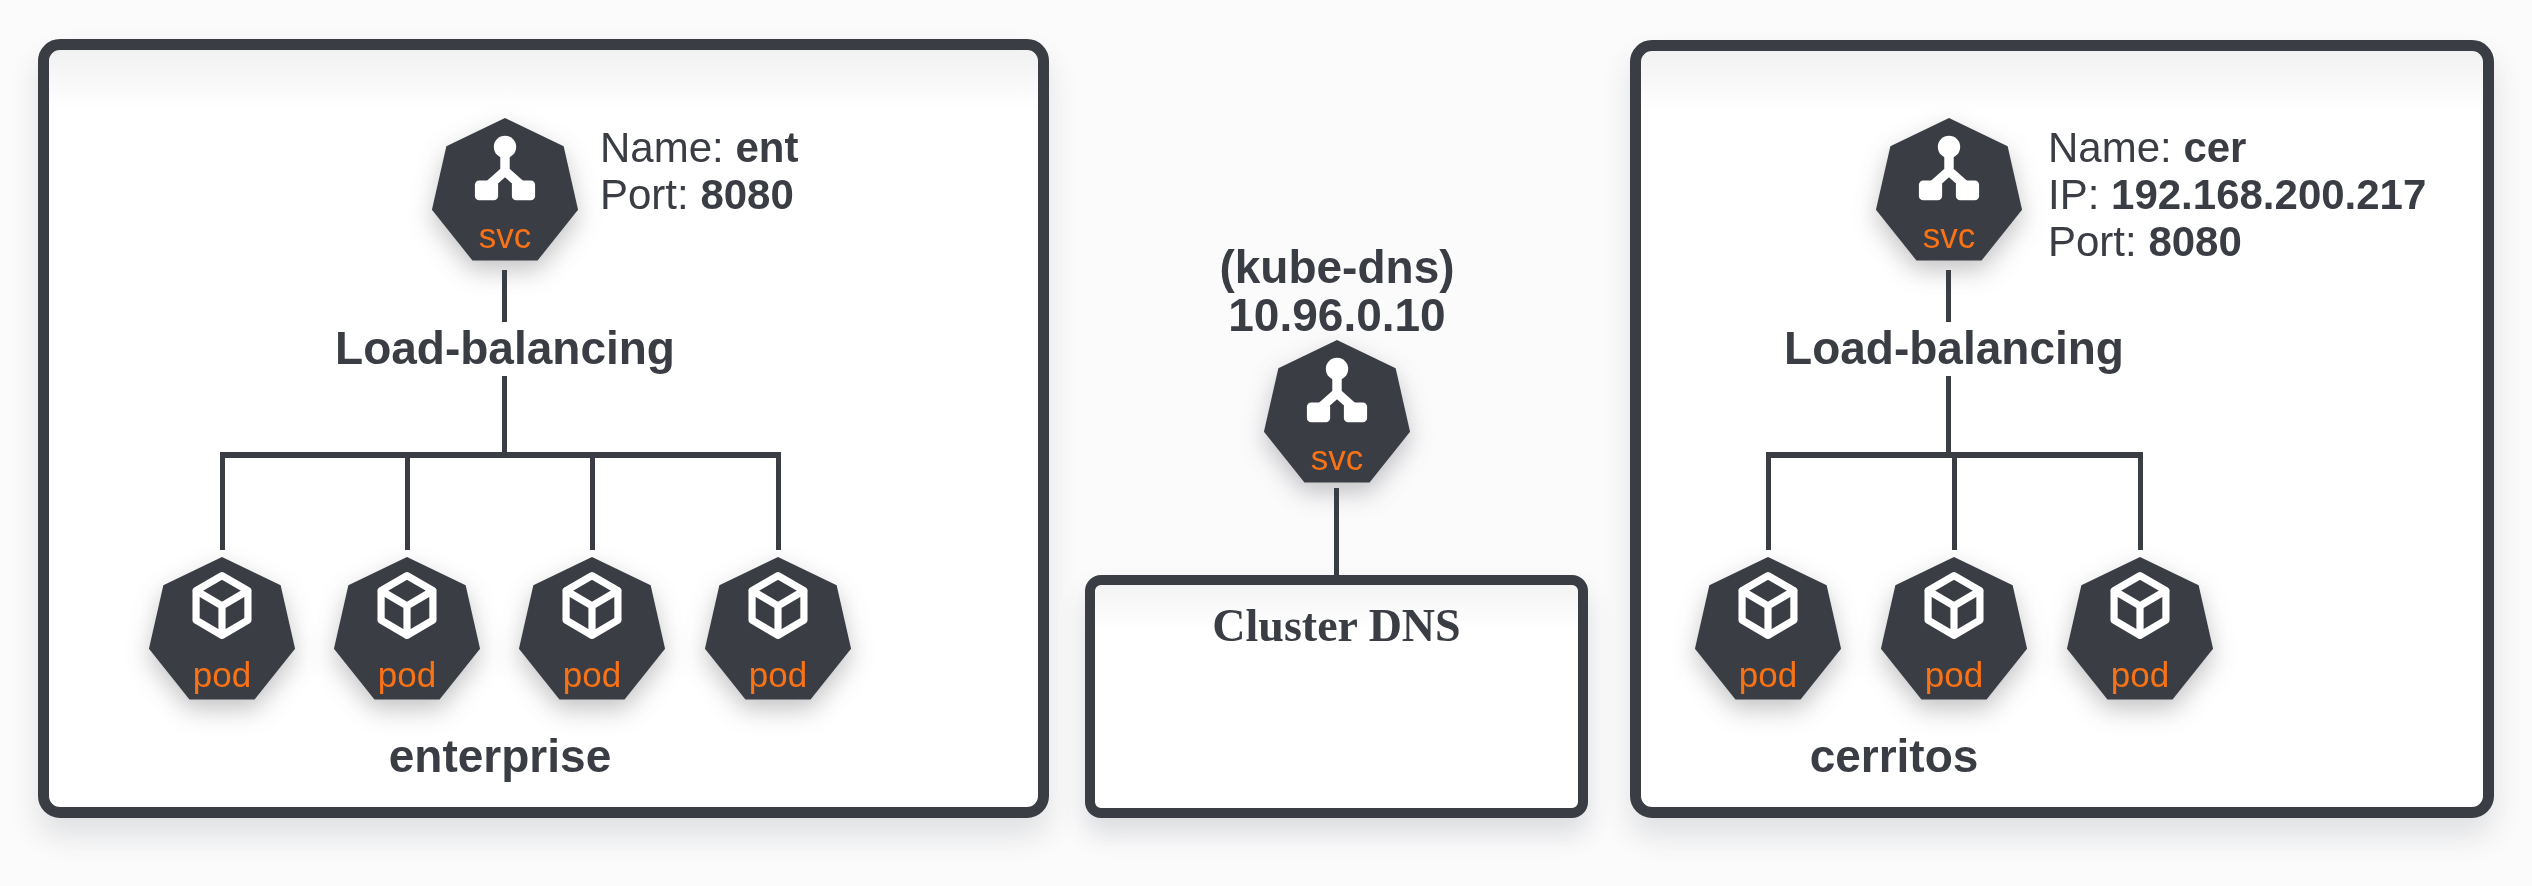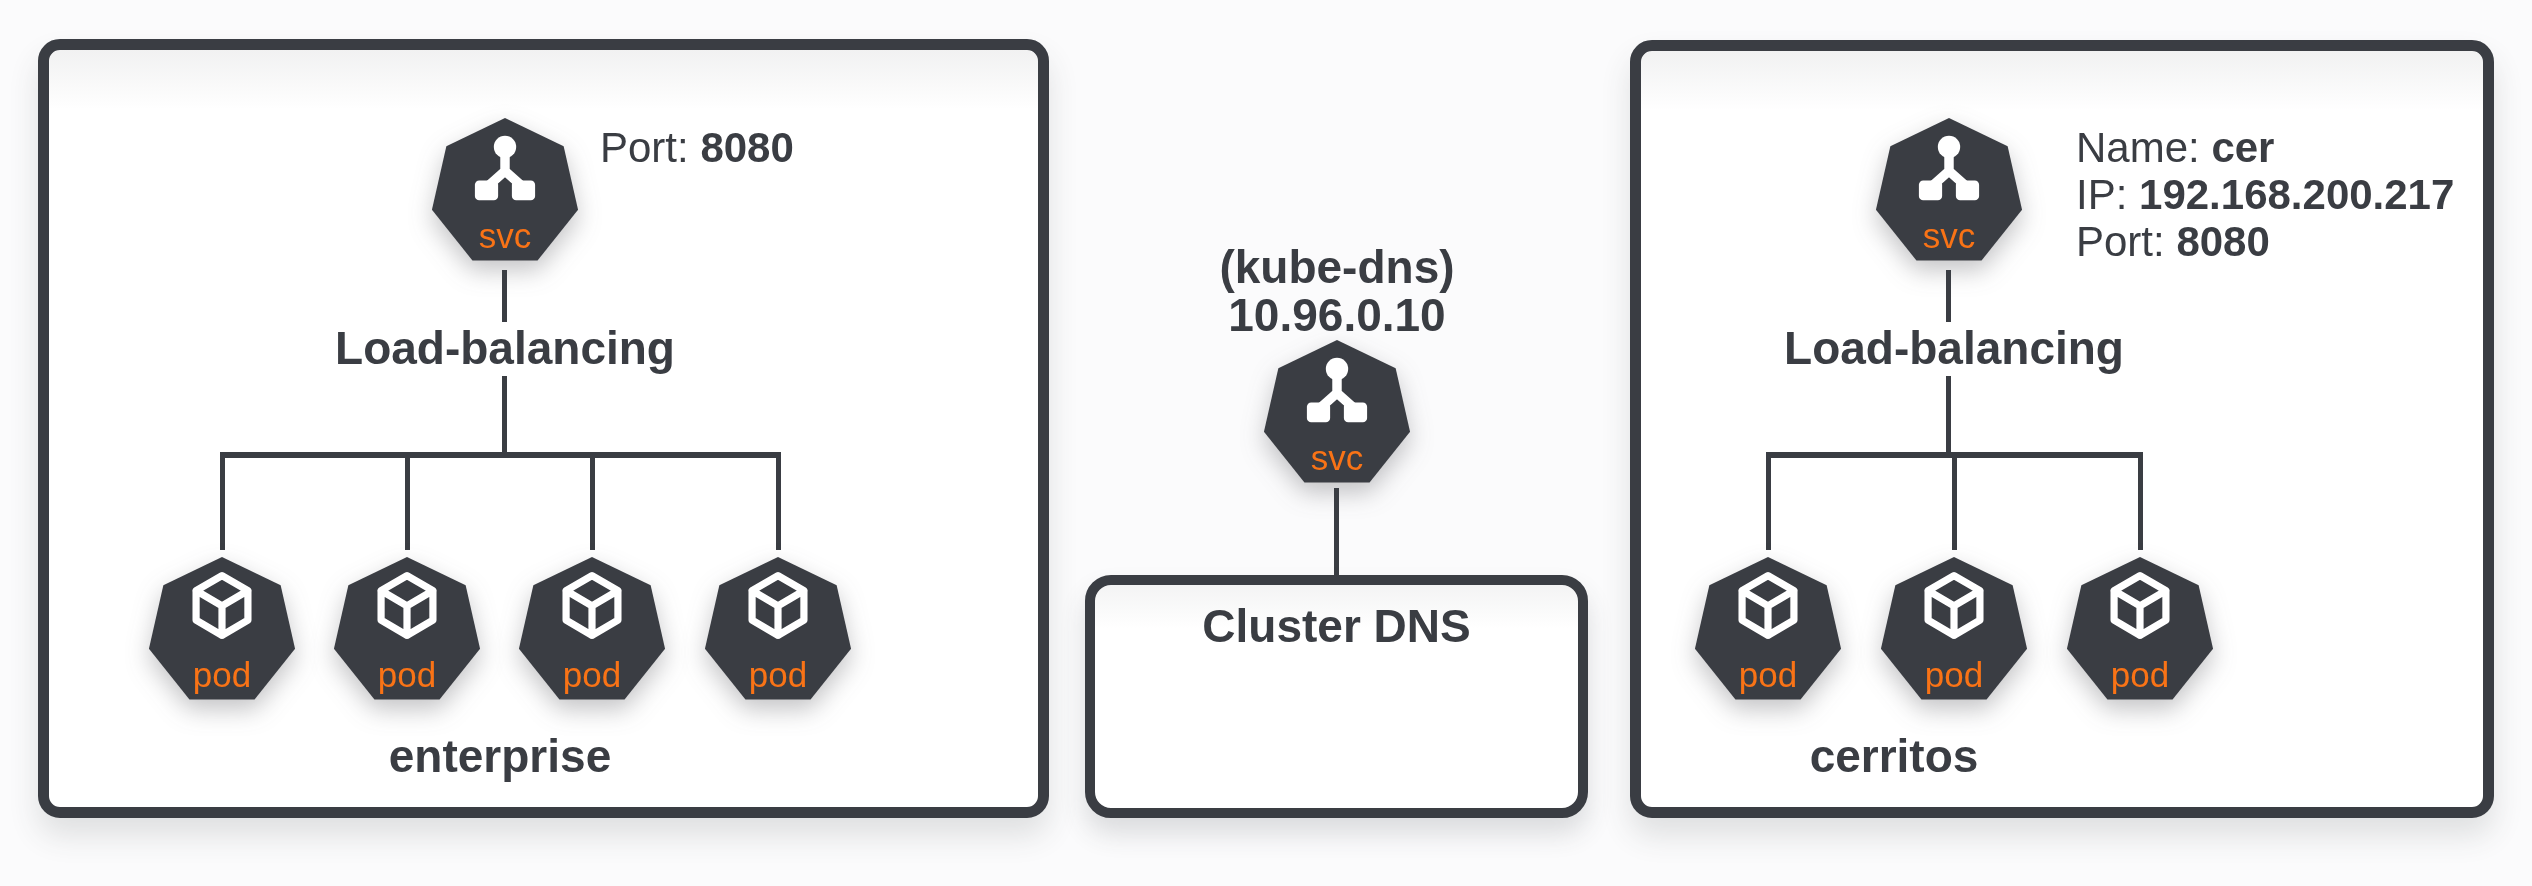--- a/index.html
+++ b/index.html
@@ -26,22 +26,23 @@
     pointer-events:none;
   }
 
   
   .dns-box{
     position:absolute;
     left:1085px;top:575px;width:503px;height:243px;
     box-sizing:border-box;
     background:#ffffff;
     border:10px solid #3a3d43;
-    border-radius:26px;
+    border-radius:16px;
     box-shadow:0 16px 26px rgba(58,61,67,.16);
+    font-family:Liberation Serif, serif;
   }
   .dns-box::before{
     content:"";position:absolute;inset:0;border-radius:8px;
     background:linear-gradient(180deg, rgba(58,61,67,.06), rgba(58,61,67,0) 44px);
     pointer-events:none;
   }
 
   
   .hwrap{position:absolute;width:150px;height:150px;
     filter:drop-shadow(0 10px 12px rgba(58,61,67,.30));}
@@ -96,20 +97,21 @@
         <circle cx="50" cy="15" r="13" fill="#fff"></circle>
         <path d="M50 24 L50 43 M50 43 L32 59 M50 43 L68 59" stroke="#fff" stroke-width="11" stroke-linecap="round" fill="none"></path>
         <rect x="15" y="54" width="27" height="23" rx="5" fill="#fff"></rect>
         <rect x="58" y="54" width="27" height="23" rx="5" fill="#fff"></rect>
       </svg>
       <span class="badge">svc</span>
     </div>
   </div>
 
   <div class="info" style="left:600px;top:124px;">
+    <div><span>Name:</span> <span class="v">ent</span></div>
     <div><span>Port:</span> <span class="v">8080</span></div>
   </div>
 
   <div class="vline" style="left:502px;top:270px;height:52px;"></div>
   <div class="lbl" style="left:305px;top:324px;">Load-balancing</div>
   <div class="vline" style="left:502px;top:376px;height:80px;"></div>
   <div class="hline" style="left:222px;top:452px;width:559px;"></div>
   <div class="vline" style="left:220px;top:452px;height:98px;"></div>
   <div class="vline" style="left:405px;top:452px;height:98px;"></div>
   <div class="vline" style="left:590px;top:452px;height:98px;"></div>
@@ -178,21 +180,21 @@
       <svg class="svc-glyph" width="86" height="74" viewBox="0 0 100 86">
         <circle cx="50" cy="15" r="13" fill="#fff"></circle>
         <path d="M50 24 L50 43 M50 43 L32 59 M50 43 L68 59" stroke="#fff" stroke-width="11" stroke-linecap="round" fill="none"></path>
         <rect x="15" y="54" width="27" height="23" rx="5" fill="#fff"></rect>
         <rect x="58" y="54" width="27" height="23" rx="5" fill="#fff"></rect>
       </svg>
       <span class="badge">svc</span>
     </div>
   </div>
 
-  <div class="info" style="left:2048px;top:124px;margin-left:28px;">
+  <div class="info" style="left:2048px;top:124px;">
     <div><span>Name:</span> <span class="v">cer</span></div>
     <div><span>IP:</span> <span class="v">192.168.200.217</span></div>
     <div><span>Port:</span> <span class="v">8080</span></div>
   </div>
 
   <div class="vline" style="left:1946px;top:270px;height:52px;"></div>
   <div class="lbl" style="left:1754px;top:324px;">Load-balancing</div>
   <div class="vline" style="left:1946px;top:376px;height:80px;"></div>
   <div class="hline" style="left:1766px;top:452px;width:377px;"></div>
   <div class="vline" style="left:1766px;top:452px;height:98px;"></div>

